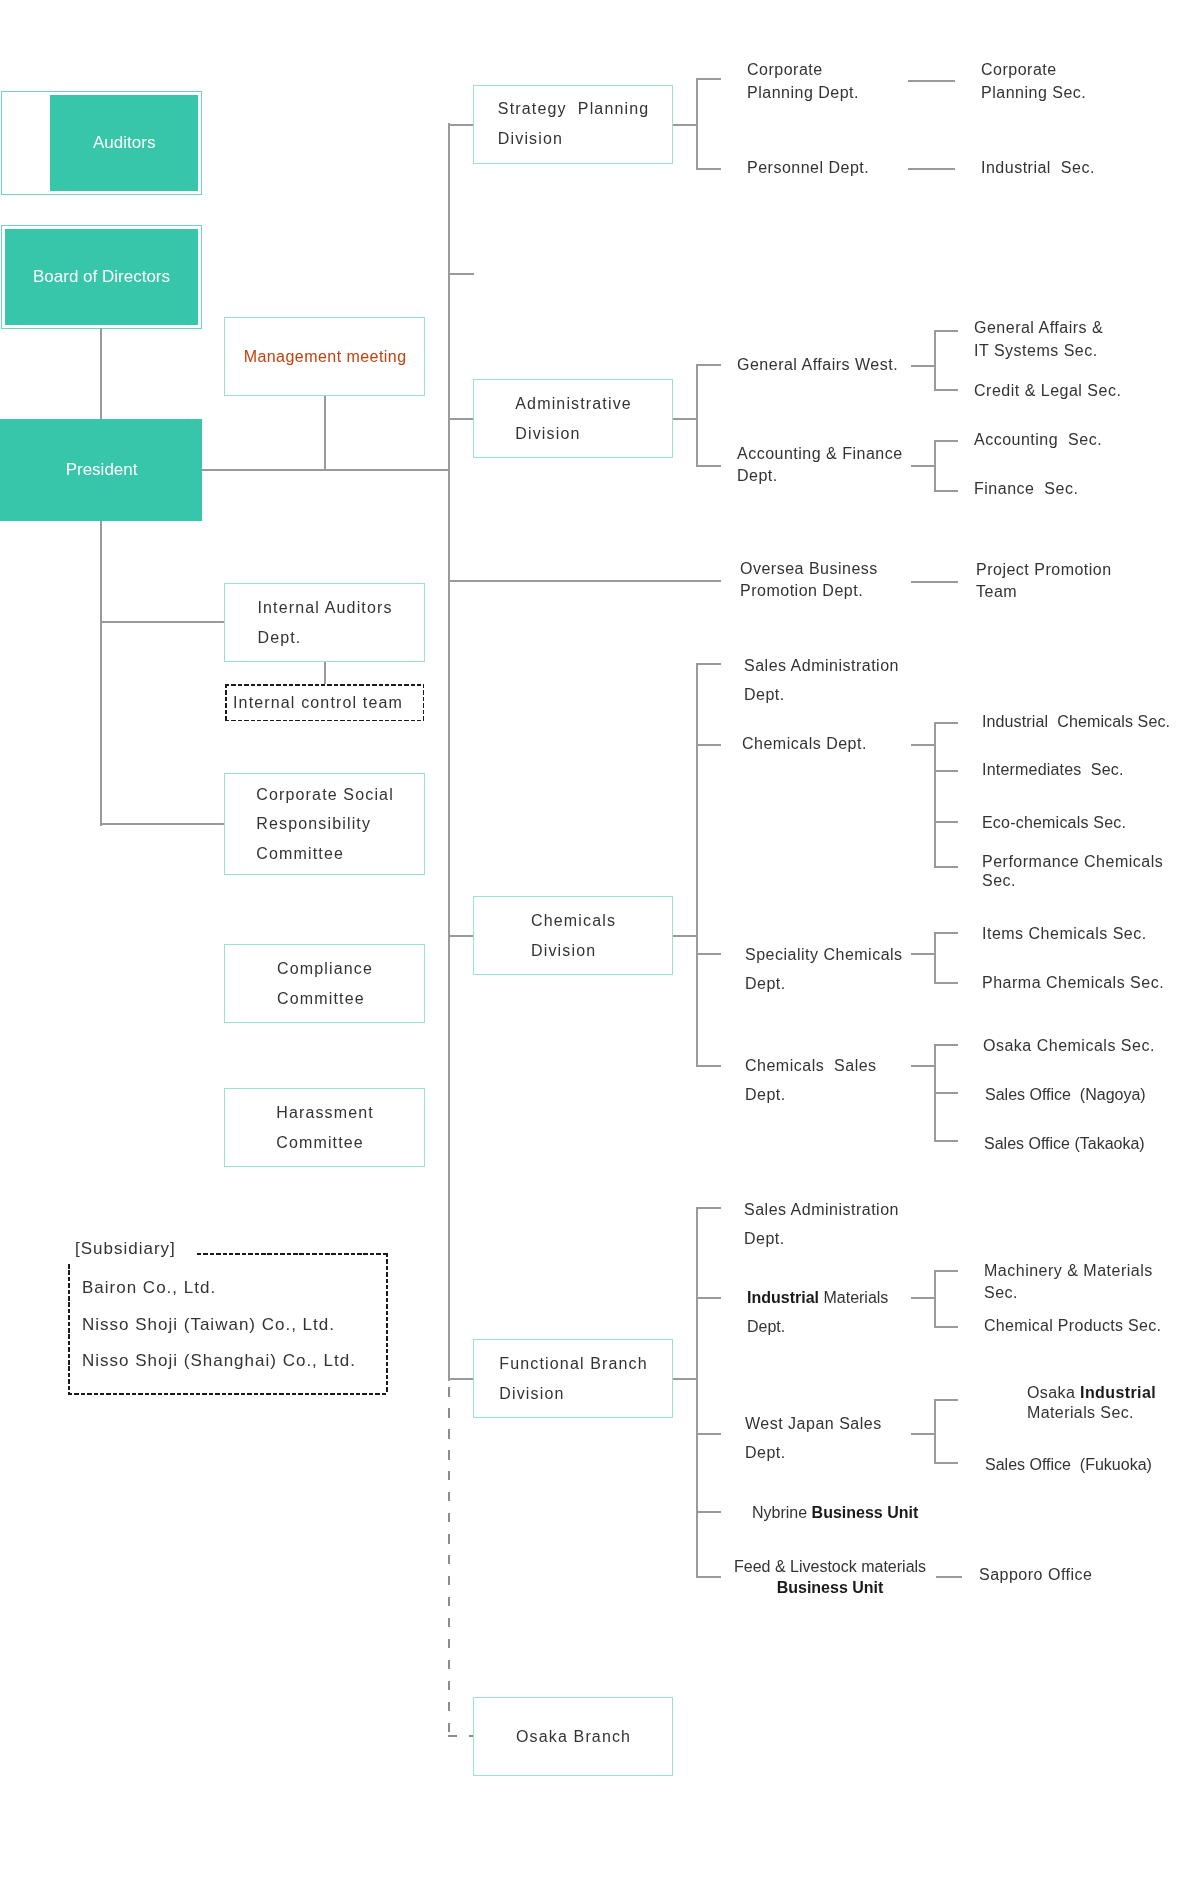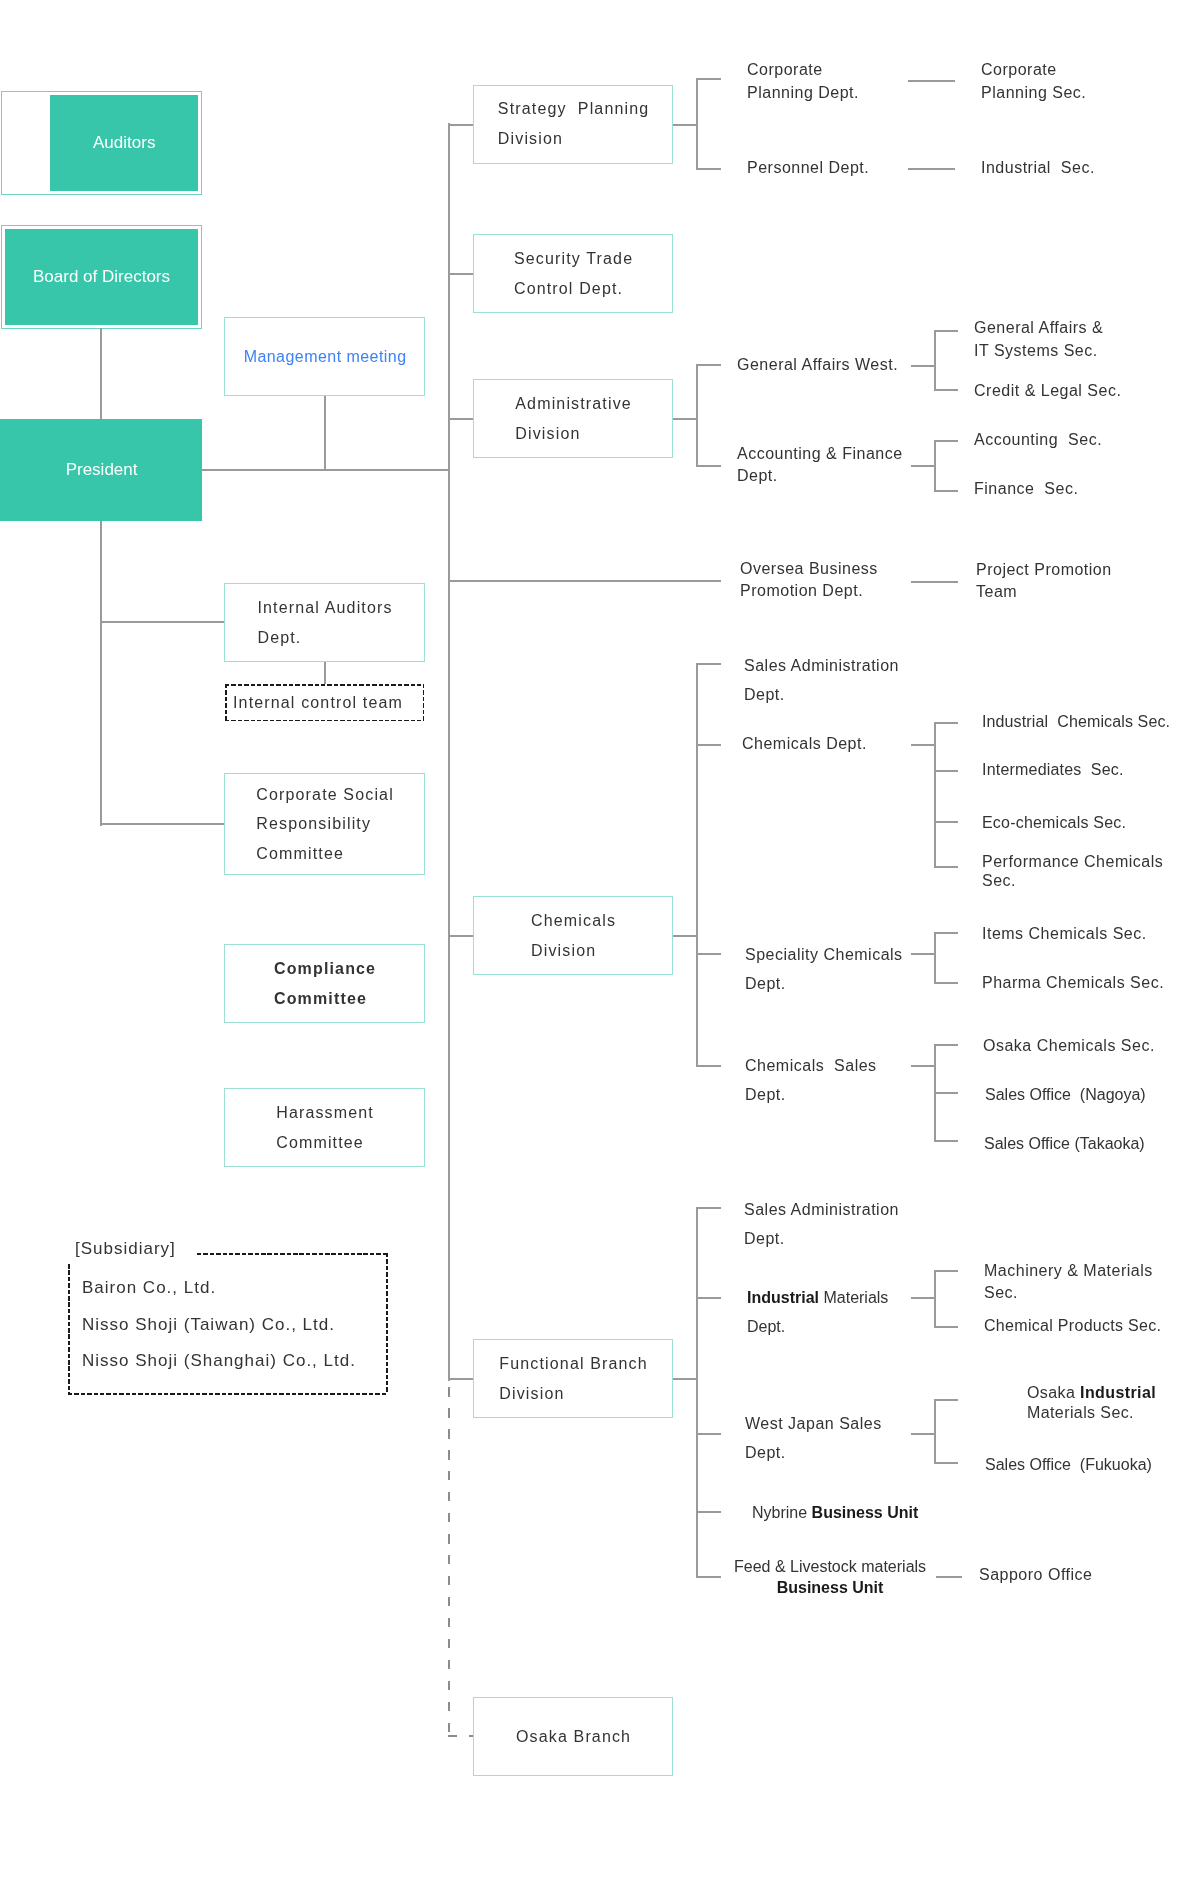--- a/index.html
+++ b/index.html
@@ -13,21 +13,21 @@
   
   .gbox{background:#37c6a9;color:#ffffff;font-size:17px;letter-spacing:0px;}
   .gbox.ring{border:1.3px solid #6ed3c0;padding:2.6px;background:#fff;}
   .gbox.ring .fill{background:#37c6a9;width:100%;height:100%;display:flex;align-items:center;justify-content:center;}
 
   
   .wbox{background:#ffffff;border:1.5px solid #9ce0d3;color:#333333;font-size:16px;line-height:29.6px;letter-spacing:1.15px;}
 
   
     .dashbox{background:#ffffff;color:#333333;font-size:16px;letter-spacing:1.15px;justify-content:flex-start;padding-left:8px;}
-  .wbox.mm{font-size:16px;letter-spacing:0.45px;color:#3b82f6;}
+  .wbox.mm{font-size:16px;letter-spacing:0.45px;color:#c2410c;}
   .vln{position:absolute;background:#9a9a9a;width:1.6px;}
   .hln{position:absolute;background:#9a9a9a;height:1.6px;}
   .dashv{position:absolute;width:1.8px;background:repeating-linear-gradient(to bottom,#8c8c8c 0px,#8c8c8c 9.5px,transparent 9.5px,transparent 21px);}
   .dashh{position:absolute;height:1.8px;background:repeating-linear-gradient(to right,#8c8c8c 0px,#8c8c8c 9.5px,transparent 9.5px,transparent 21px);}
 
   
   .lbl{position:absolute;color:#333333;font-size:16px;line-height:22.5px;letter-spacing:0.5px;white-space:pre;}
   .lbl b{font-weight:700;color:#1a1a1a;}
 
   .dashk{position:absolute;}
@@ -77,21 +77,21 @@
   <div class="dashk dashh2" style="left:225px;top:719.5px;width:199px;"></div>
   <div class="dashk dashv2" style="left:225px;top:684px;height:37px;"></div>
   <div class="dashk dashv2" style="left:422.5px;top:684px;height:37px;"></div>
 
   <div class="node wbox" style="left:224px;top:773px;width:201px;height:102px;">
     <span>Corporate Social
 Responsibility
 Committee</span>
   </div>
 
-  <div class="node wbox" style="left:224px;top:944px;width:201px;height:79px;font-weight:bold;">
+  <div class="node wbox" style="left:224px;top:944px;width:201px;height:79px;">
     <span>Compliance
 Committee</span>
   </div>
 
   <div class="node wbox" style="left:224px;top:1088px;width:201px;height:79px;">
     <span>Harassment
 Committee</span>
   </div>
 
   <div class="dashk dashh2" style="left:197px;top:1253px;width:190px;"></div>
@@ -105,24 +105,20 @@
 
   <div class="vln" style="left:448px;top:123px;height:1258px;"></div>
 
   <div class="hln" style="left:448px;top:124px;width:26px;"></div>
   <div class="node wbox" style="left:473px;top:84.5px;width:200px;height:79px;">
     <span>Strategy  Planning
 Division</span>
   </div>
 
   <div class="hln" style="left:448px;top:273px;width:26px;"></div>
-  <div class="node wbox" style="left:473px;top:234px;width:200px;height:79px;">
-    <span>Security Trade
-Control Dept.</span>
-  </div>
 
   <div class="hln" style="left:448px;top:418px;width:26px;"></div>
   <div class="node wbox" style="left:473px;top:379px;width:200px;height:79px;">
     <span>Administrative
 Division</span>
   </div>
 
   <div class="hln" style="left:448px;top:935px;width:26px;"></div>
   <div class="node wbox" style="left:473px;top:896px;width:200px;height:79px;">
     <span>Chemicals

